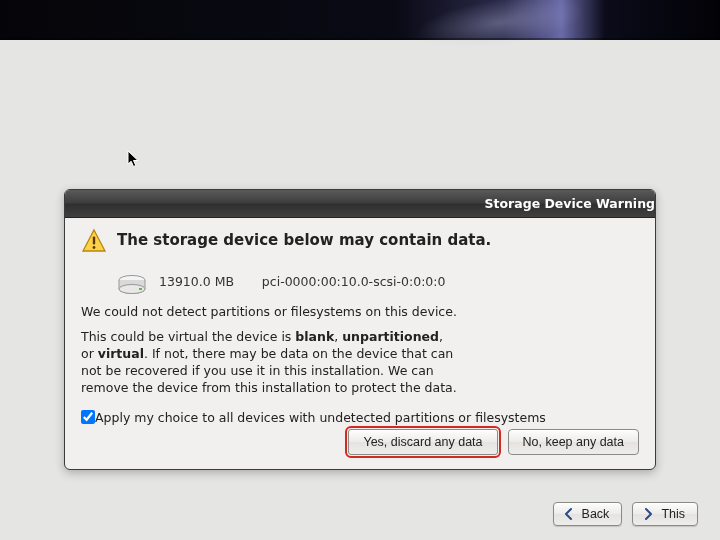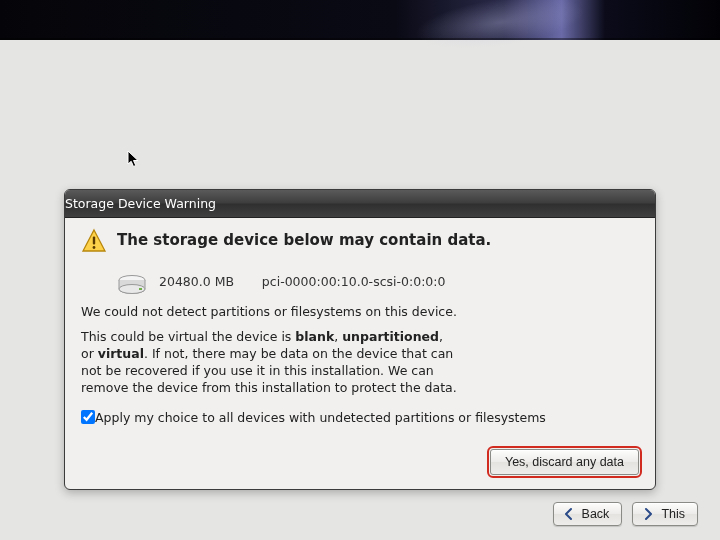--- a/index.html
+++ b/index.html
@@ -4,34 +4,34 @@
 <style>
   html,body{margin:0;padding:0;width:720px;height:540px;font-family:"DejaVu Sans","Liberation Sans",Arial,sans-serif;font-size:13px;color:#222;overflow:hidden;}
   .bg{width:720px;height:540px;background:#e5e5e3;position:relative;}
   .banner{height:40px;width:720px;background:linear-gradient(90deg,#050509 0%,#0a0a15 55%,#2a2a4a 70%,#6a6aa8 78%,#0b0b1a 84%,#020206 100%);position:relative;}
   .banner::after{content:"";position:absolute;left:0;right:0;bottom:0;height:2px;background:rgba(0,0,0,.4);}
   .banner::before{content:"";position:absolute;right:120px;top:-5px;width:200px;height:55px;background:radial-gradient(ellipse at center,rgba(190,190,230,.35) 0%,rgba(190,190,230,0) 60%);transform:rotate(-8deg);}
   .cursor{position:absolute;left:127px;top:150px;width:14px;height:20px;pointer-events:none;}
   .cursor svg{width:14px;height:20px;}
 
   .dialog{position:absolute;left:64px;top:189px;width:590px;border:1px solid #3b3b3b;border-radius:6px;overflow:hidden;box-shadow:0 3px 10px rgba(0,0,0,.25);background:#f1f0ef;}
-  .titlebar{height:27px;background:linear-gradient(#5a5a5a,#3d3d3d 48%,#2f2f2f 52%,#404040);color:#fff;font-weight:normal;font-size:12.5px;text-align:left;line-height:27px;border-bottom:1px solid #222;}
+  .titlebar{height:27px;background:linear-gradient(#5a5a5a,#3d3d3d 48%,#2f2f2f 52%,#404040);color:#fff;font-weight:bold;font-size:12.5px;text-align:right;line-height:27px;border-bottom:1px solid #222;}
   .dlg-body{padding:10px 16px 14px 16px;}
   .hrow{display:flex;align-items:flex-start;gap:10px;margin-bottom:20px;}
   .warn{width:26px;height:26px;flex:0 0 26px;}
   .hline{font-weight:bold;font-size:15px;padding-top:3px;}
   .devrow{display:flex;align-items:flex-start;gap:12px;margin:6px 0 6px 36px;}
   .hdd{width:30px;height:22px;flex:0 0 30px;}
   .devname{font-weight:bold;font-size:13px;}
   .devmeta{font-size:12.5px;color:#333;}
   .msg{margin:8px 0 0 0;font-size:12.5px;line-height:1.35;white-space:pre-line;}
   .msg b{font-weight:bold;}
   .chkrow{margin-top:14px;font-size:12.5px;display:flex;align-items:flex-start;}
   .chkrow input{width:14px;height:14px;margin:0;}
-  .btnrow{display:flex;justify-content:flex-end;gap:10px;margin-top:24px;}
+  .btnrow{display:flex;justify-content:flex-end;gap:10px;margin-top:4px;}
   .btn{border:1px solid #8a8a86;border-radius:4px;background:linear-gradient(#fdfdfc,#edecea 48%,#e4e3e0 52%,#eeedeb);padding:5px 14px;font-size:12.5px;color:#222;cursor:pointer;box-shadow:inset 0 1px 0 #fff;}
   .btn.primary{outline:2px solid #d12a1f;outline-offset:1px;border-radius:3px;}
 
   .footer{position:absolute;right:22px;bottom:14px;display:flex;gap:10px;}
   .navbtn{border:1px solid #8a8a86;border-radius:4px;background:linear-gradient(#fdfdfc,#edecea 48%,#e4e3e0 52%,#eeedeb);padding:4px 12px 4px 8px;font-size:12.5px;color:#222;display:flex;align-items:flex-end;gap:6px;cursor:pointer;box-shadow:0 1px 1px rgba(0,0,0,.15), inset 0 1px 0 #fff;}
   .navbtn .arr{width:14px;height:14px;}
 </style>
 </head>
 <body>
 
@@ -63,21 +63,21 @@
         <div class="hdd">
           <svg viewBox="0 0 30 22">
               <ellipse cx="15" cy="6" rx="13" ry="4.5" fill="#f4f4f4" stroke="#999"></ellipse>
               <path d="M2 6 L2 15 A13 4.5 0 0 0 28 15 L28 6" fill="#d9d9d9" stroke="#999"></path>
               <ellipse cx="15" cy="15" rx="13" ry="4.5" fill="#e8e8e8" stroke="#999"></ellipse>
               <rect x="22" y="14" width="3" height="2" fill="#6fae4b"></rect>
             </svg>
         </div>
         <div>
           <div class="devmeta">
-            <span>20480.0 MB</span>
+            <span>13910.0 MB</span>
             &nbsp;&nbsp;&nbsp;&nbsp;&nbsp;
             <span>pci-0000:00:10.0-scsi-0:0:0:0</span>
           </div>
         </div>
       </div>
 
       <div class="msg">We could not detect partitions or filesystems on this device.</div>
 
       <div class="msg"><span>This could be virtual the device is </span><b>blank</b>, <b>unpartitioned</b>,
 or <b>virtual</b><span>. If not, there may be data on the device that can
@@ -85,20 +85,21 @@
 remove the device from this installation to protect the data.</span></div>
 
 
       <label class="chkrow">
         <input type="checkbox" checked="" style="">
         <span>Apply my choice to all devices with undetected partitions or filesystems</span>
       </label>
 
       <div class="btnrow">
         <button class="btn primary">Yes, discard any data</button>
+        <button class="btn">No, keep any data</button>
       </div>
 
     </div>
   </div>
 
   <div class="footer">
     <button class="navbtn">
       <span class="arr">
         <svg viewBox="0 0 14 14">
             <path d="M9 2 L4 7 L9 12" fill="none" stroke="#2a4a88" stroke-width="2" stroke-linecap="round" stroke-linejoin="round"></path>

